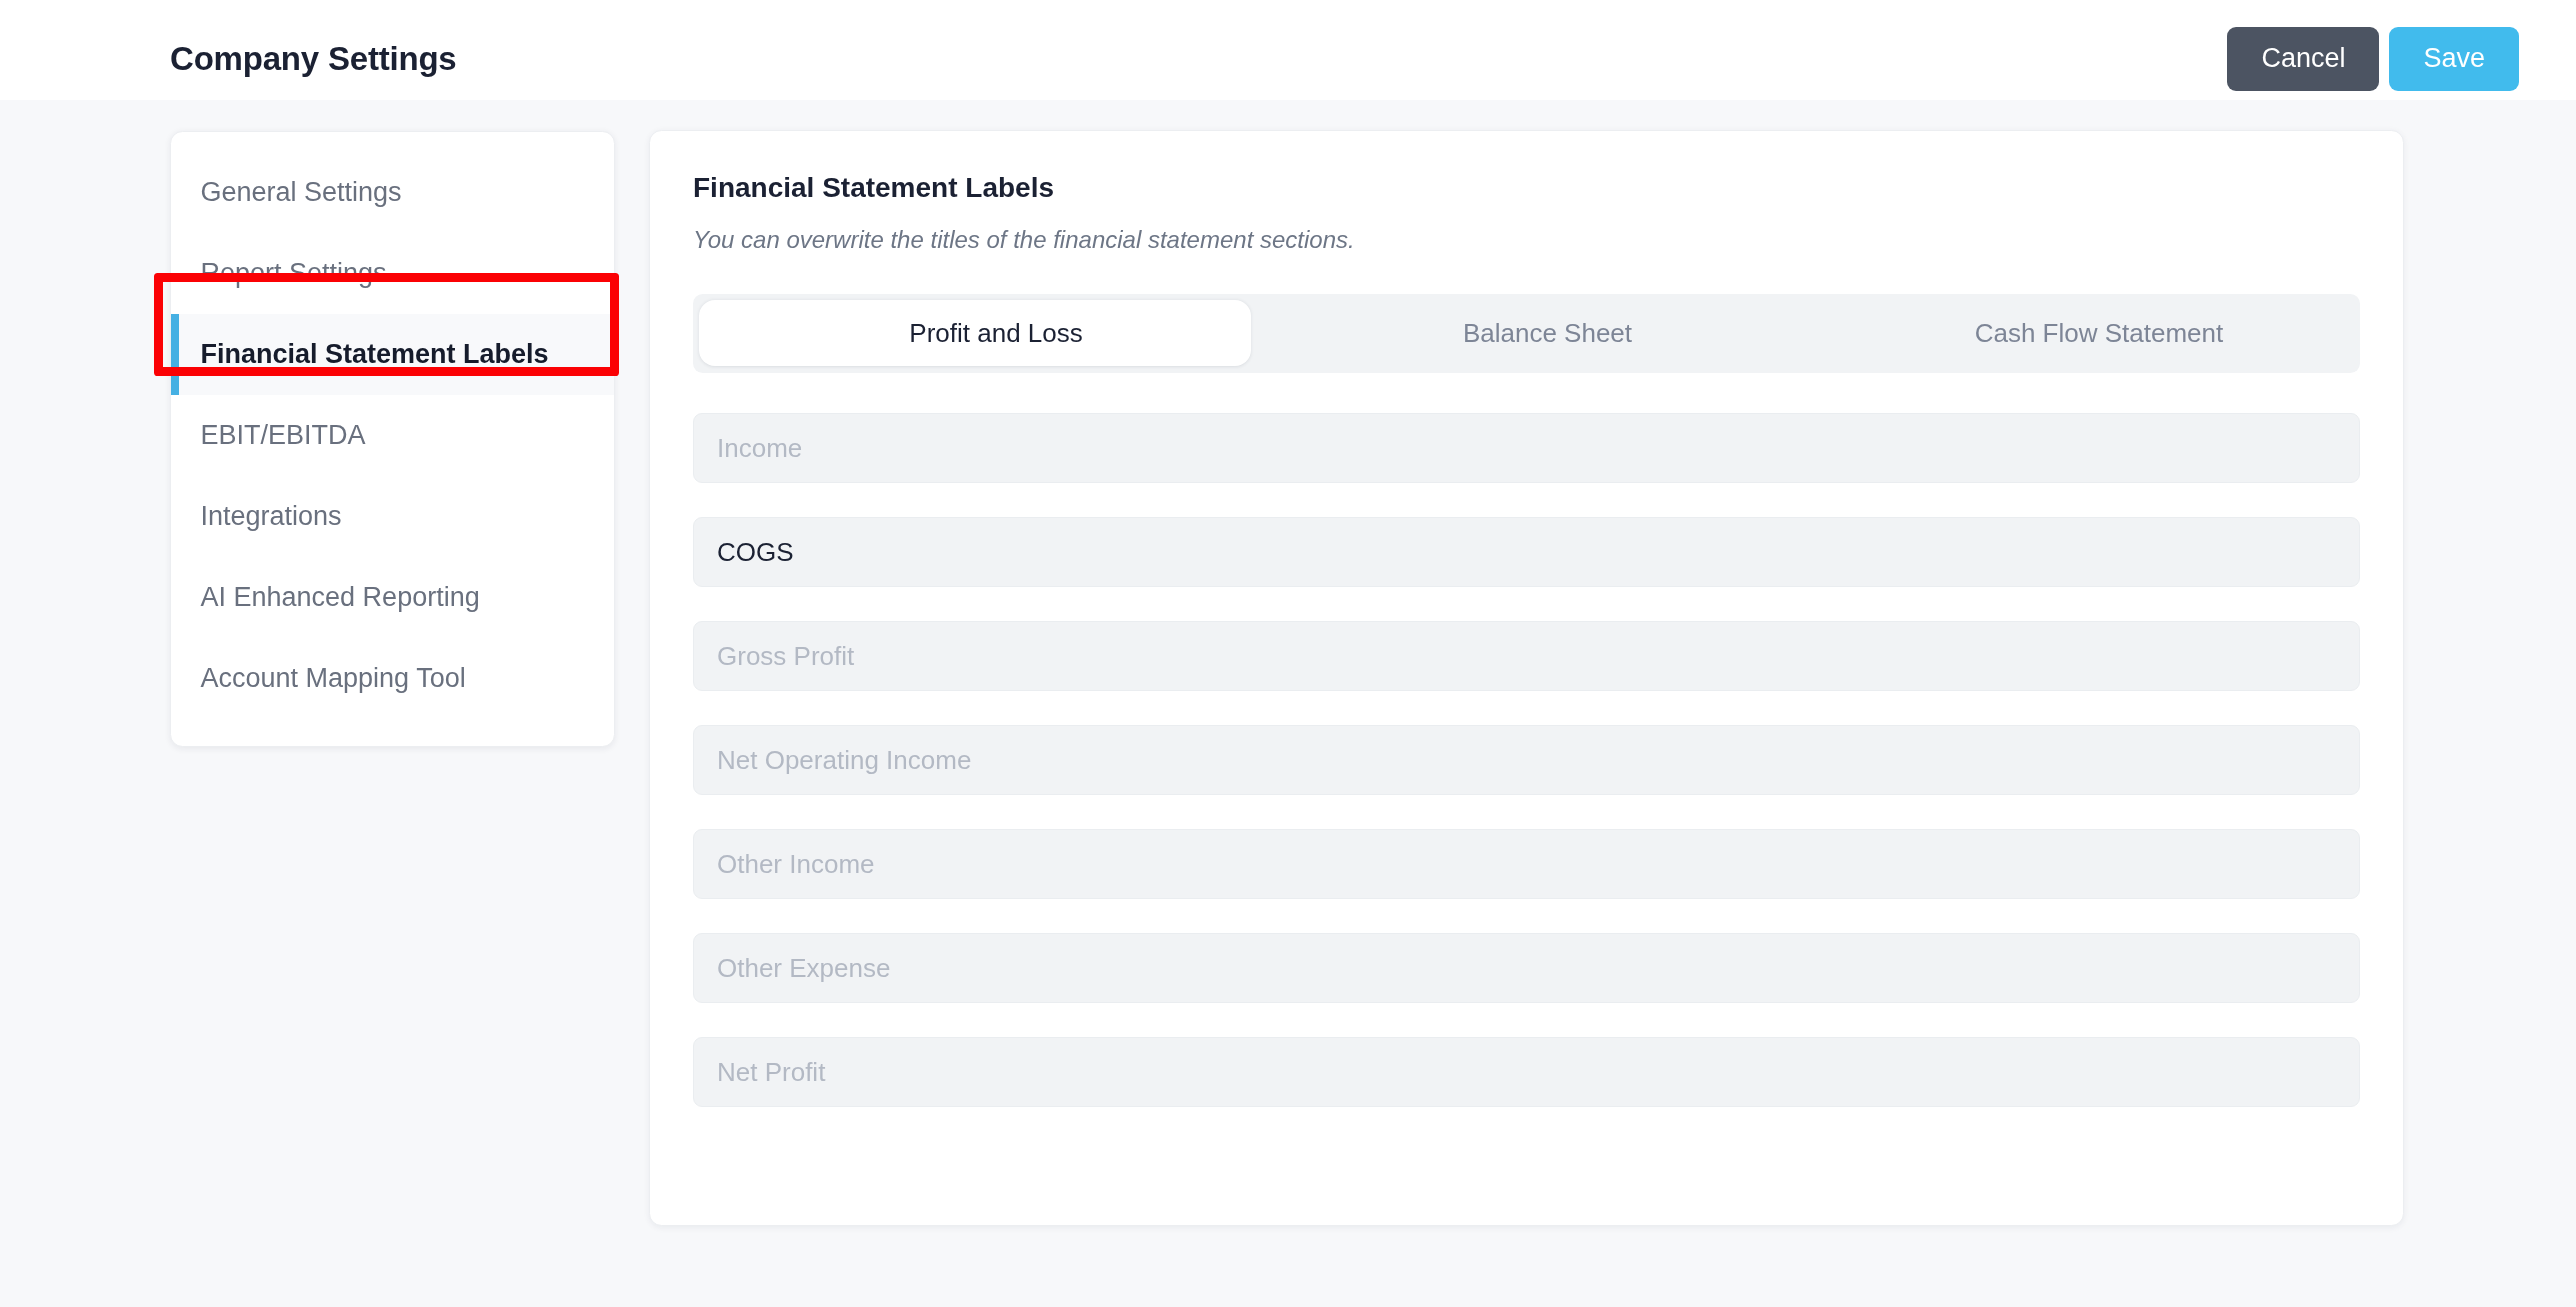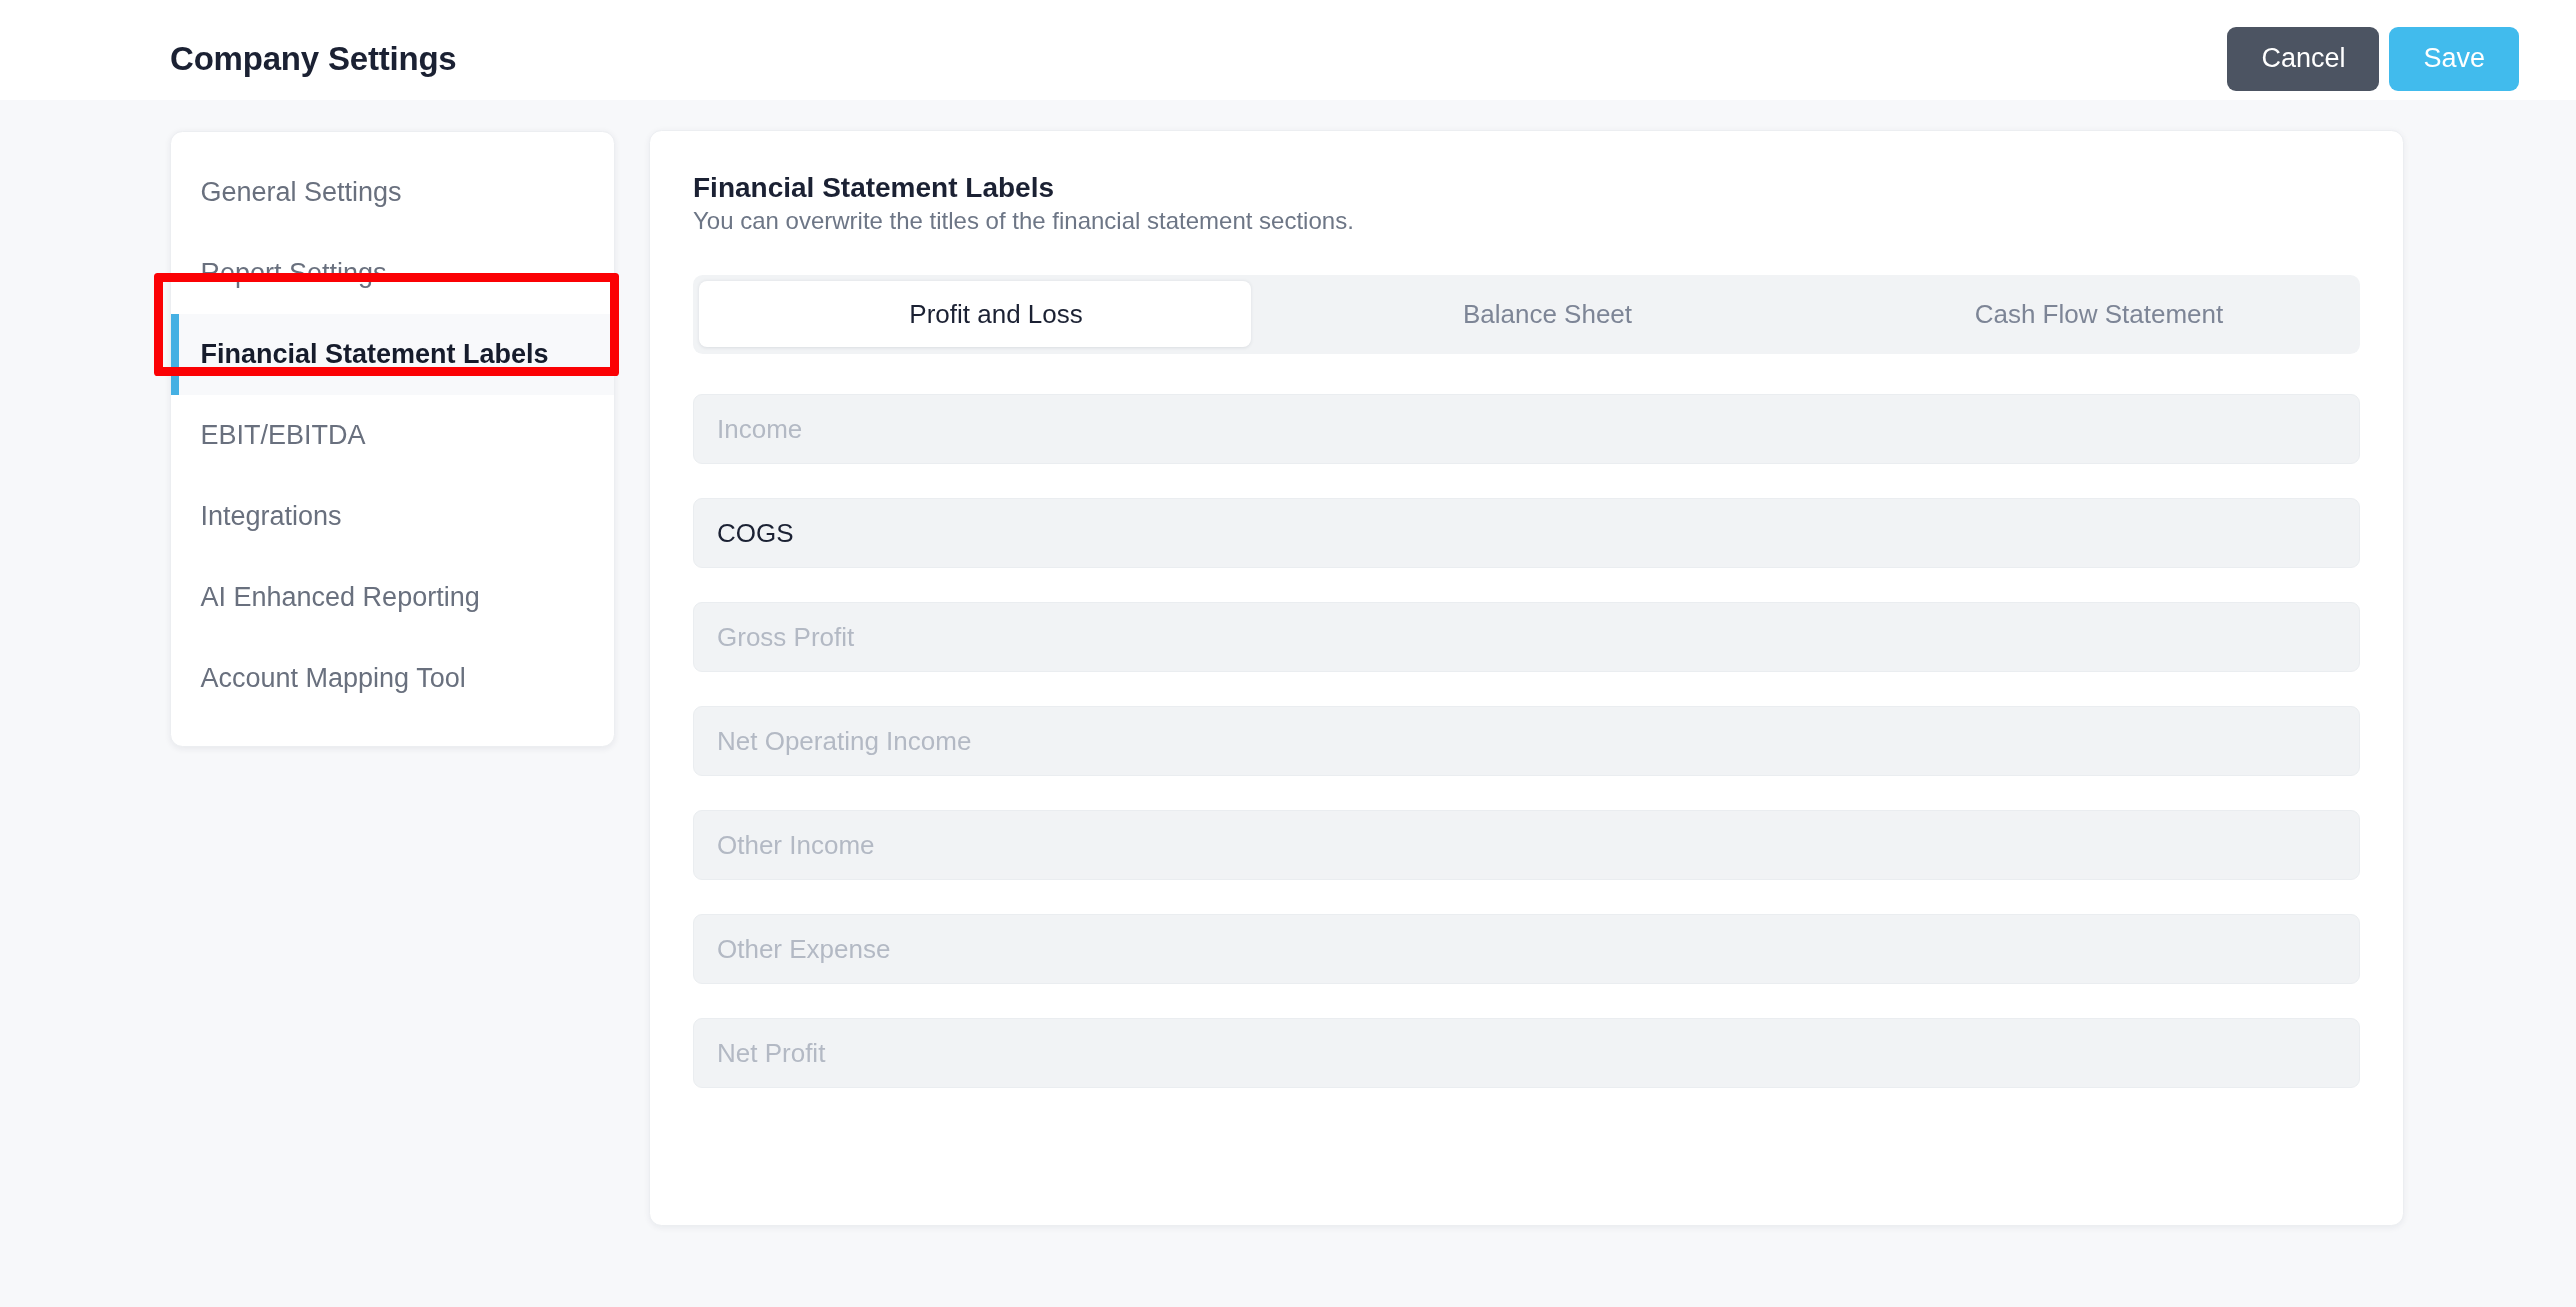--- a/index.html
+++ b/index.html
@@ -152,39 +152,40 @@
   .section-title {
     font-size: 28px;
     font-weight: bold;
     color: #1b2133;
     line-height: 1.2;
   }
 
   .section-subtitle {
     font-size: 24px;
     color: #6d7686;
-    margin-top: 3px;
+    margin-top: 22px;
     line-height: 1.2;
+    font-style: italic;
   }
 
   
   .tab-bar {
     margin-top: 39px;
     height: 79px;
     background: #f1f3f5;
     border-radius: 9.8px;
     display: flex;
     align-items: center;
     padding: 6.3px;
   }
 
   .tab {
     flex: 1;
     height: 66px;
-    border-radius: 8px;
+    border-radius: 16px;
     display: flex;
     align-items: center;
     justify-content: center;
     font-size: 26px;
     color: #7d8596;
     cursor: pointer;
     background: transparent;
     user-select: none;
     padding-left: 42px;
   }

